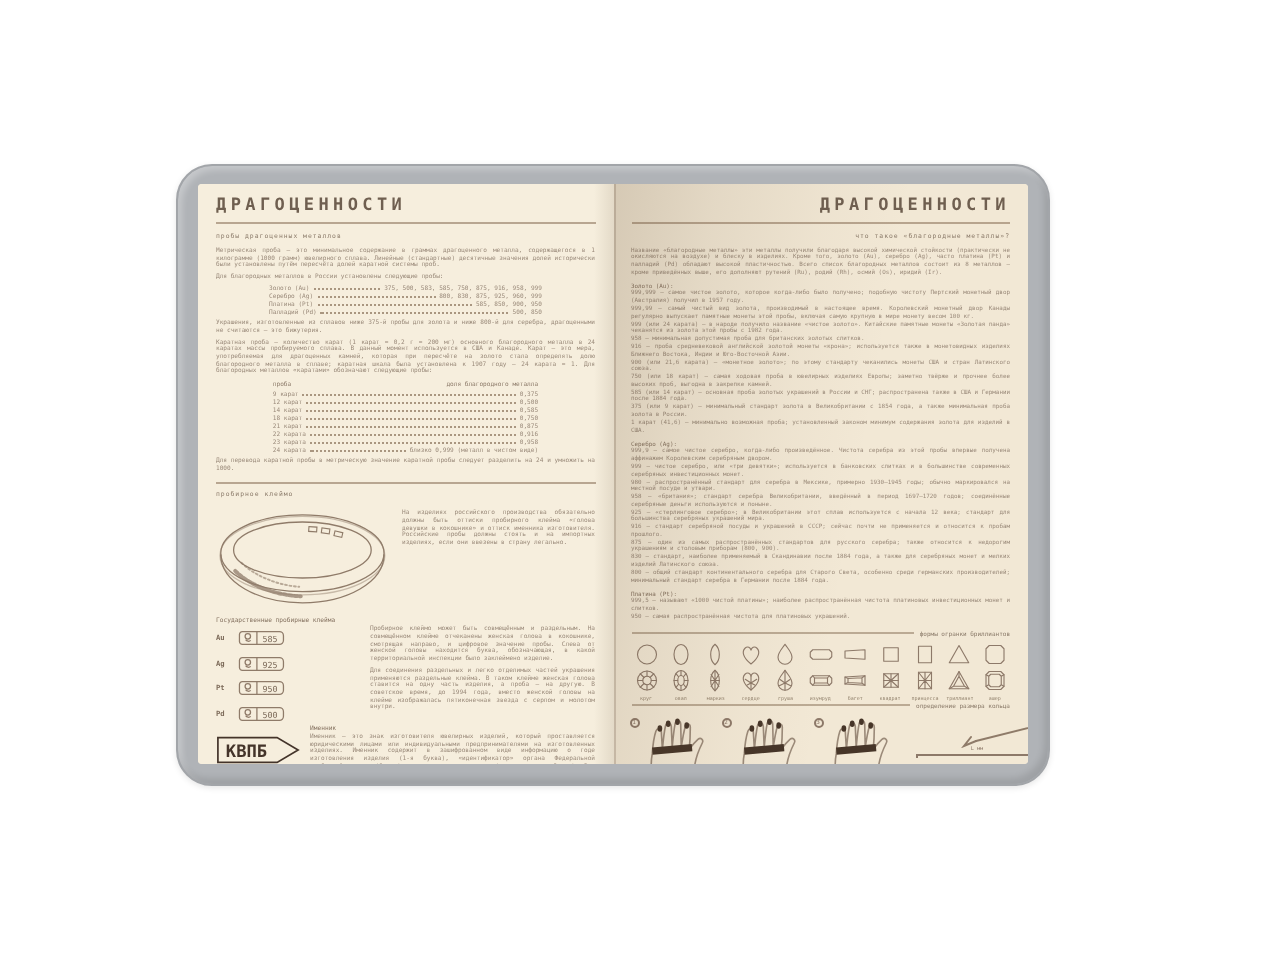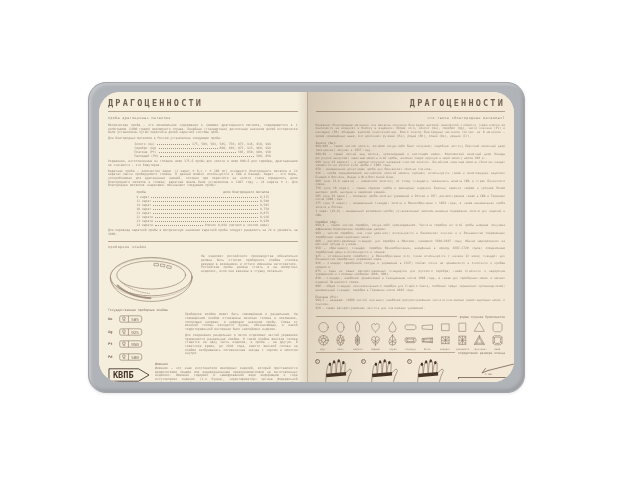--- a/index.html
+++ b/index.html
@@ -2,21 +2,21 @@
 <html><head>
 <meta charset="utf-8">
 <style>
   html,body{margin:0;padding:0;background:#ffffff;width:640px;height:480px;overflow:hidden;
     font-family:"DejaVu Sans Mono","Liberation Mono",monospace;}
   *{box-sizing:border-box;}
   .stage{position:relative;width:640px;height:480px;background:#ffffff;}
   .cover{position:absolute;left:88px;top:82px;width:437px;height:311px;background:#b0b3b7;
     border:1px solid #a2a5a9;border-radius:18px;
     box-shadow:inset -2px -3px 3px rgba(0,0,0,.10),inset 2px 2px 3px rgba(255,255,255,.28),0 1px 3px rgba(0,0,0,.10);}
-  .pages{position:absolute;left:10px;top:9px;right:10px;bottom:10px;border-radius:21px;overflow:hidden;
+  .pages{position:absolute;left:10px;top:9px;right:10px;bottom:10px;border-radius:2px;overflow:hidden;
     display:flex;background:#f5ecda;}
   .pages::after{content:"";position:absolute;left:50%;top:0;bottom:0;width:1px;background:rgba(90,70,50,.22);z-index:3;}
   .page{flex:1;position:relative;padding:5px 9px 6px 9px;color:#9a8a7a;overflow:hidden;
     display:flex;flex-direction:column;}
   .page-left{background:#f6eedd;}
   .page-left::after{content:"";position:absolute;top:0;bottom:0;right:0;width:10px;z-index:2;pointer-events:none;
     background:linear-gradient(to right,rgba(100,80,55,0),rgba(100,80,55,.13));}
   .page-right{background:#f2e8d5;}
   .page-right::after{content:"";position:absolute;inset:0;z-index:2;pointer-events:none;
     background:linear-gradient(100deg,rgba(100,78,52,.20),rgba(100,78,52,.10) 20%,rgba(100,78,52,.03) 42%,rgba(100,78,52,0) 58%);}

